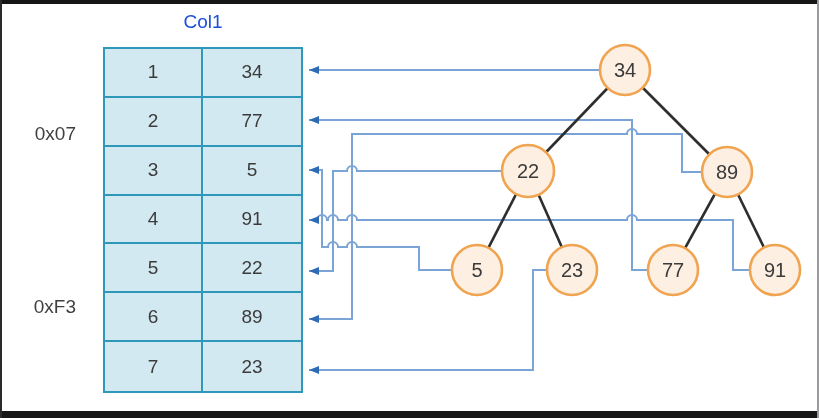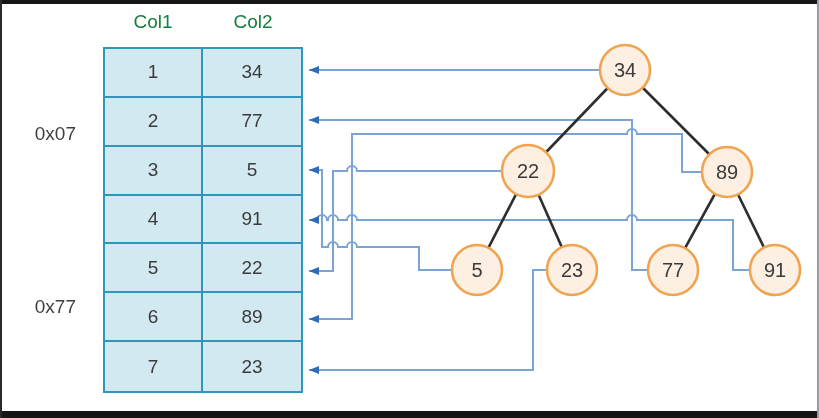--- a/index.html
+++ b/index.html
@@ -4,21 +4,21 @@
 <style>
   html,body{margin:0;padding:0;background:#111;}
   .stage{position:relative;width:819px;height:418px;background:#ffffff;overflow:hidden;
          font-family:"Liberation Sans",sans-serif;color:#3b3b3b;}
   .frame-top{position:absolute;left:0;top:0;width:819px;height:4px;background:#161616;}
   .frame-bottom{position:absolute;left:0;bottom:0;width:819px;height:7px;background:#161616;}
   .frame-left{position:absolute;left:0;top:0;width:2px;height:418px;background:#2a2a2a;}
   .frame-right{position:absolute;right:0;top:0;width:2px;height:418px;background:#9a9aa0;}
   .col-headers{position:absolute;left:103px;top:4px;width:200px;height:36px;display:flex;}
   .col-headers span{flex:1;display:flex;align-items:center;justify-content:center;
-                    font-size:19px;color:#15803d;}
+                    font-size:19px;color:#1d4ed8;}
   .addr-col{position:absolute;left:8px;top:47px;width:70px;height:346px;
             display:flex;flex-direction:column;}
   .addr{flex:1;display:flex;align-items:center;justify-content:flex-end;
         font-size:19px;color:#3f3f3f;padding-right:2px;}
   .mem-table{position:absolute;left:103px;top:47px;width:200px;height:346px;
              box-sizing:border-box;border:2px solid #2f97ba;background:#d3e9f2;
              display:grid;grid-template-columns:1fr 1fr;grid-auto-rows:1fr;}
   .cell{box-sizing:border-box;display:flex;align-items:center;justify-content:center;
         font-size:19px;color:#3b3b3b;background:#d3e9f2;
         border-bottom:2px solid #2f97ba;}
@@ -27,26 +27,25 @@
   svg.overlay{position:absolute;left:0;top:0;width:819px;height:418px;pointer-events:none;}
   svg text{font-family:"Liberation Sans",sans-serif;}
 </style>
 </head>
 <body>
 
 <div class="stage">
 
   <div class="col-headers">
     <span>Col1</span>
-    <span>Col2</span>
   </div>
 
   <div class="addr-col">
       <div class="addr">0x07</div>
-      <div class="addr">0x77</div>
+      <div class="addr">0xF3</div>
     </div>
 
   <div class="mem-table" style="border-color: rgb(47, 151, 186); background: rgb(211, 233, 242);">
       <div class="cell c0" style="background: rgb(211, 233, 242); border-color: rgb(47, 151, 186);">1</div>
       <div class="cell c1" style="background: rgb(211, 233, 242); border-color: rgb(47, 151, 186);">34</div>
       <div class="cell c0" style="background: rgb(211, 233, 242); border-color: rgb(47, 151, 186);">2</div>
       <div class="cell c1" style="background: rgb(211, 233, 242); border-color: rgb(47, 151, 186);">77</div>
       <div class="cell c0" style="background: rgb(211, 233, 242); border-color: rgb(47, 151, 186);">3</div>
       <div class="cell c1" style="background: rgb(211, 233, 242); border-color: rgb(47, 151, 186);">5</div>
       <div class="cell c0" style="background: rgb(211, 233, 242); border-color: rgb(47, 151, 186);">4</div>

